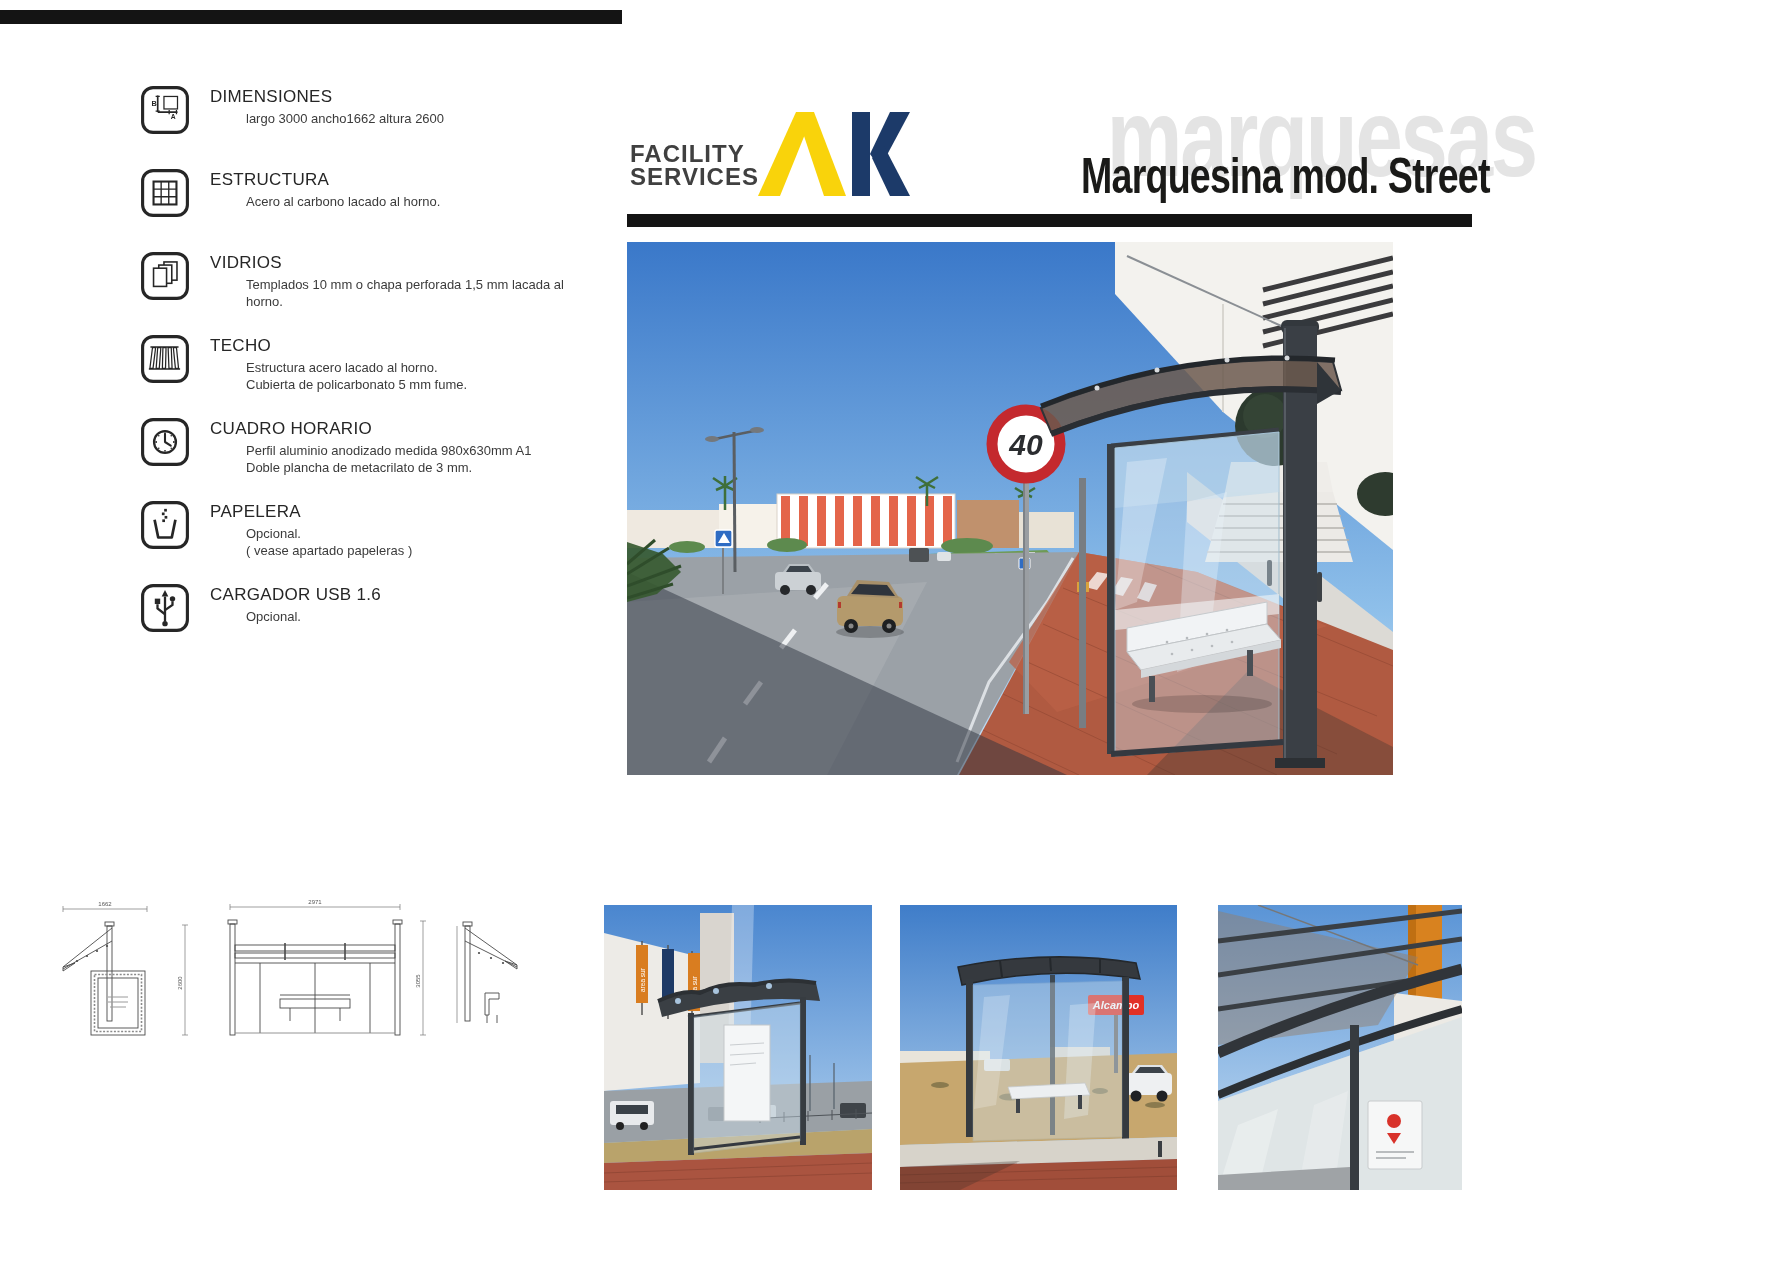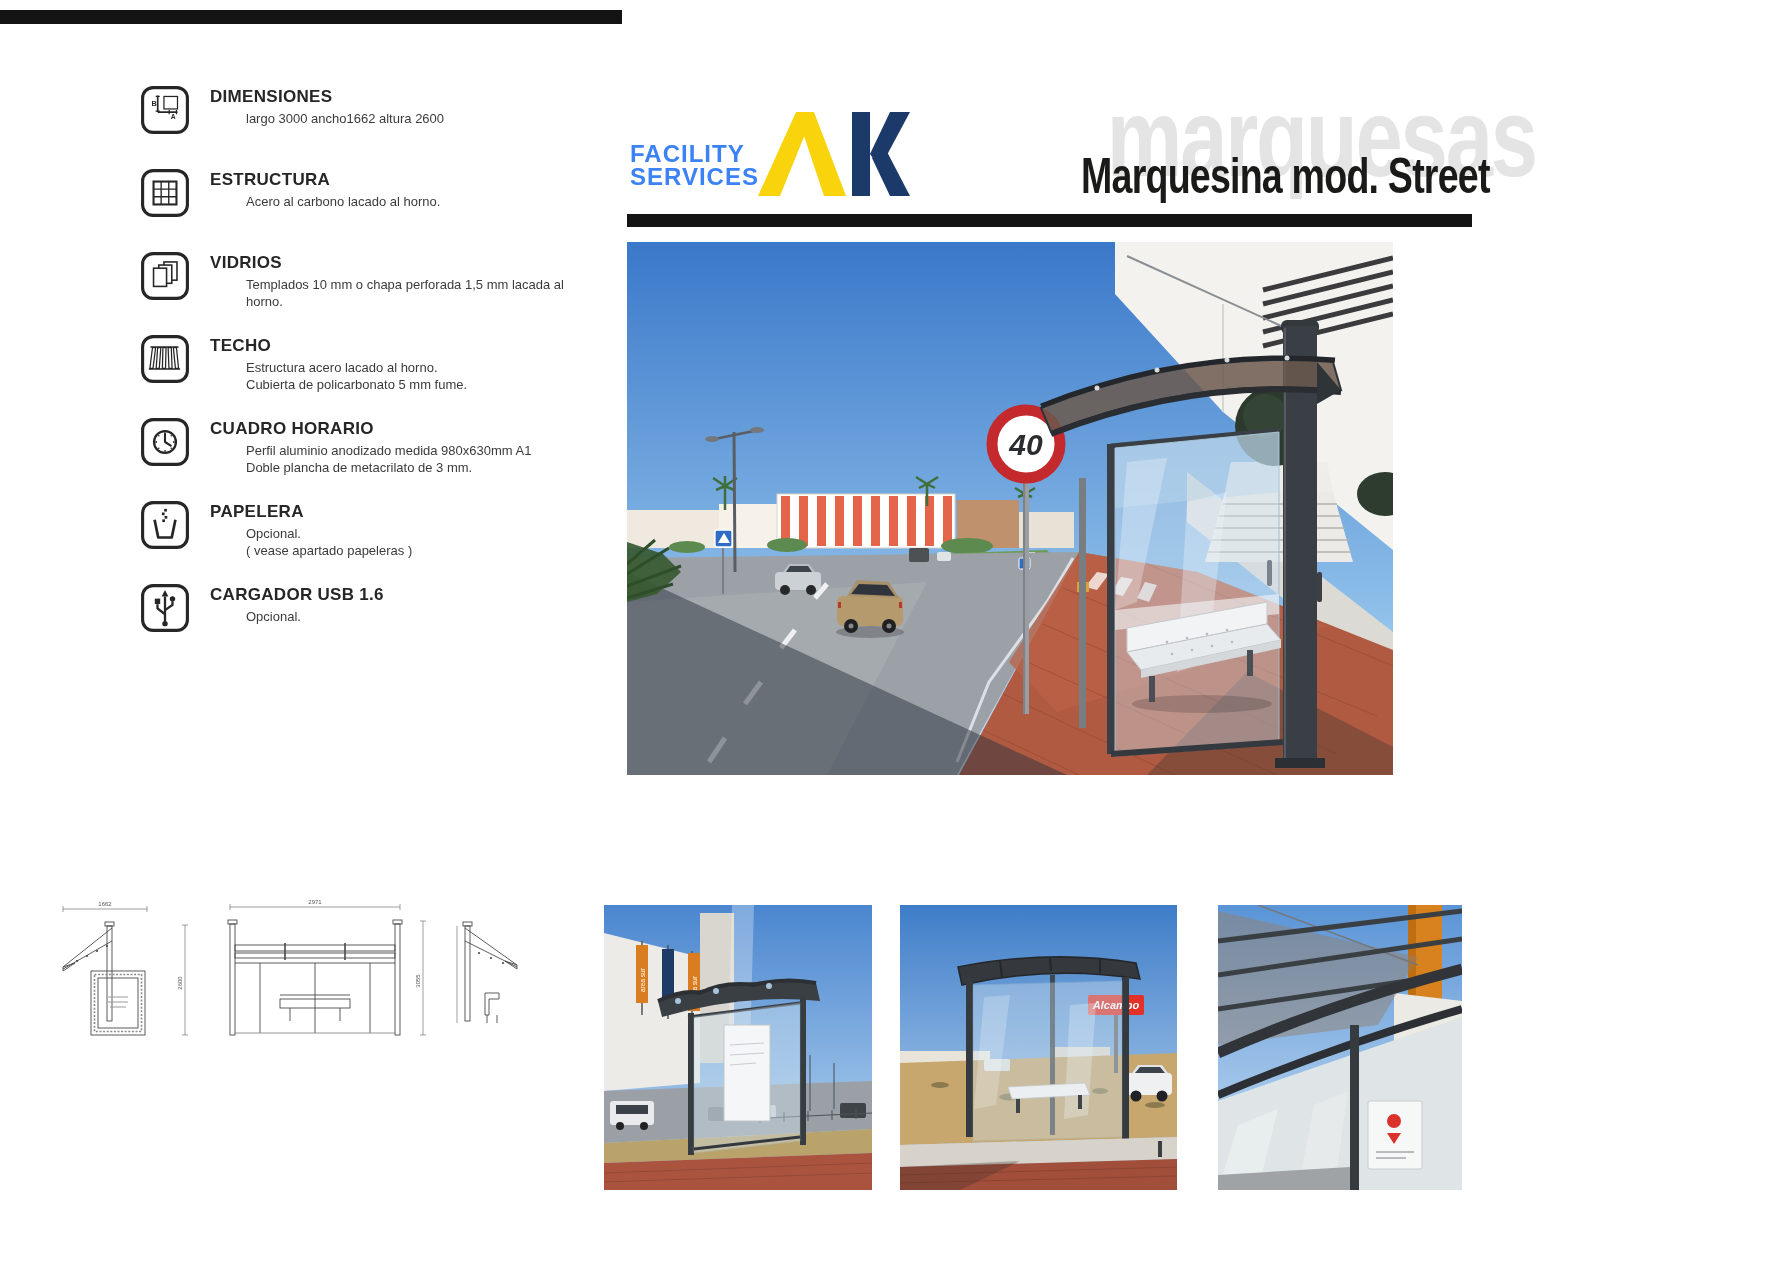--- a/index.html
+++ b/index.html
@@ -7,27 +7,27 @@
         font-family:"Liberation Sans", sans-serif;color:#2a2a2a;}
   .rule{position:absolute;background:#141414;}
   .rule.top-left{left:0;top:10px;width:622px;height:14px;}
   .rule.header{left:627px;top:214px;width:845px;height:13px;z-index:3;}
 
   
   .spec-list{position:absolute;left:140px;top:84px;width:430px;display:flex;flex-direction:column;}
   .spec-item{display:flex;gap:20px;min-height:83px;align-items:flex-start;}
   .spec-icon{width:50px;height:52px;flex:0 0 50px;}
   .spec-text{padding-top:3px;}
-  .spec-title{font-size:17px;font-weight:700;color:#262626;letter-spacing:.3px;margin-bottom:3px;}
+  .spec-title{font-size:17px;font-weight:400;color:#262626;letter-spacing:.3px;margin-bottom:3px;}
   .spec-desc{font-size:13px;line-height:17px;color:#3b3b3b;padding-left:36px;}
 
   
   .logo{position:absolute;left:630px;top:108px;width:290px;height:100px;}
   .logo .wordmark{position:absolute;left:0;top:34px;font-size:24px;line-height:23px;
-       font-weight:600;color:#3b82f6;letter-spacing:1px;}
+       font-weight:600;color:#404040;letter-spacing:1px;}
   .logo .ak{position:absolute;left:128px;top:4px;}
 
   
   .watermark{position:absolute;left:1000px;top:88px;width:445px;text-align:right;z-index:1;
       font-size:112px;font-weight:700;line-height:.9;color:#e4e4e4;letter-spacing:-3px;
       transform:scaleX(.76);transform-origin:100% 50%;white-space:nowrap;}
   .doc-title{position:absolute;left:1000px;top:148px;width:405px;text-align:right;z-index:2;
       font-size:47px;font-weight:800;color:#1a1a18;letter-spacing:-1px;
       transform:scale(.8,1.05);transform-origin:100% 50%;white-space:nowrap;}
 

